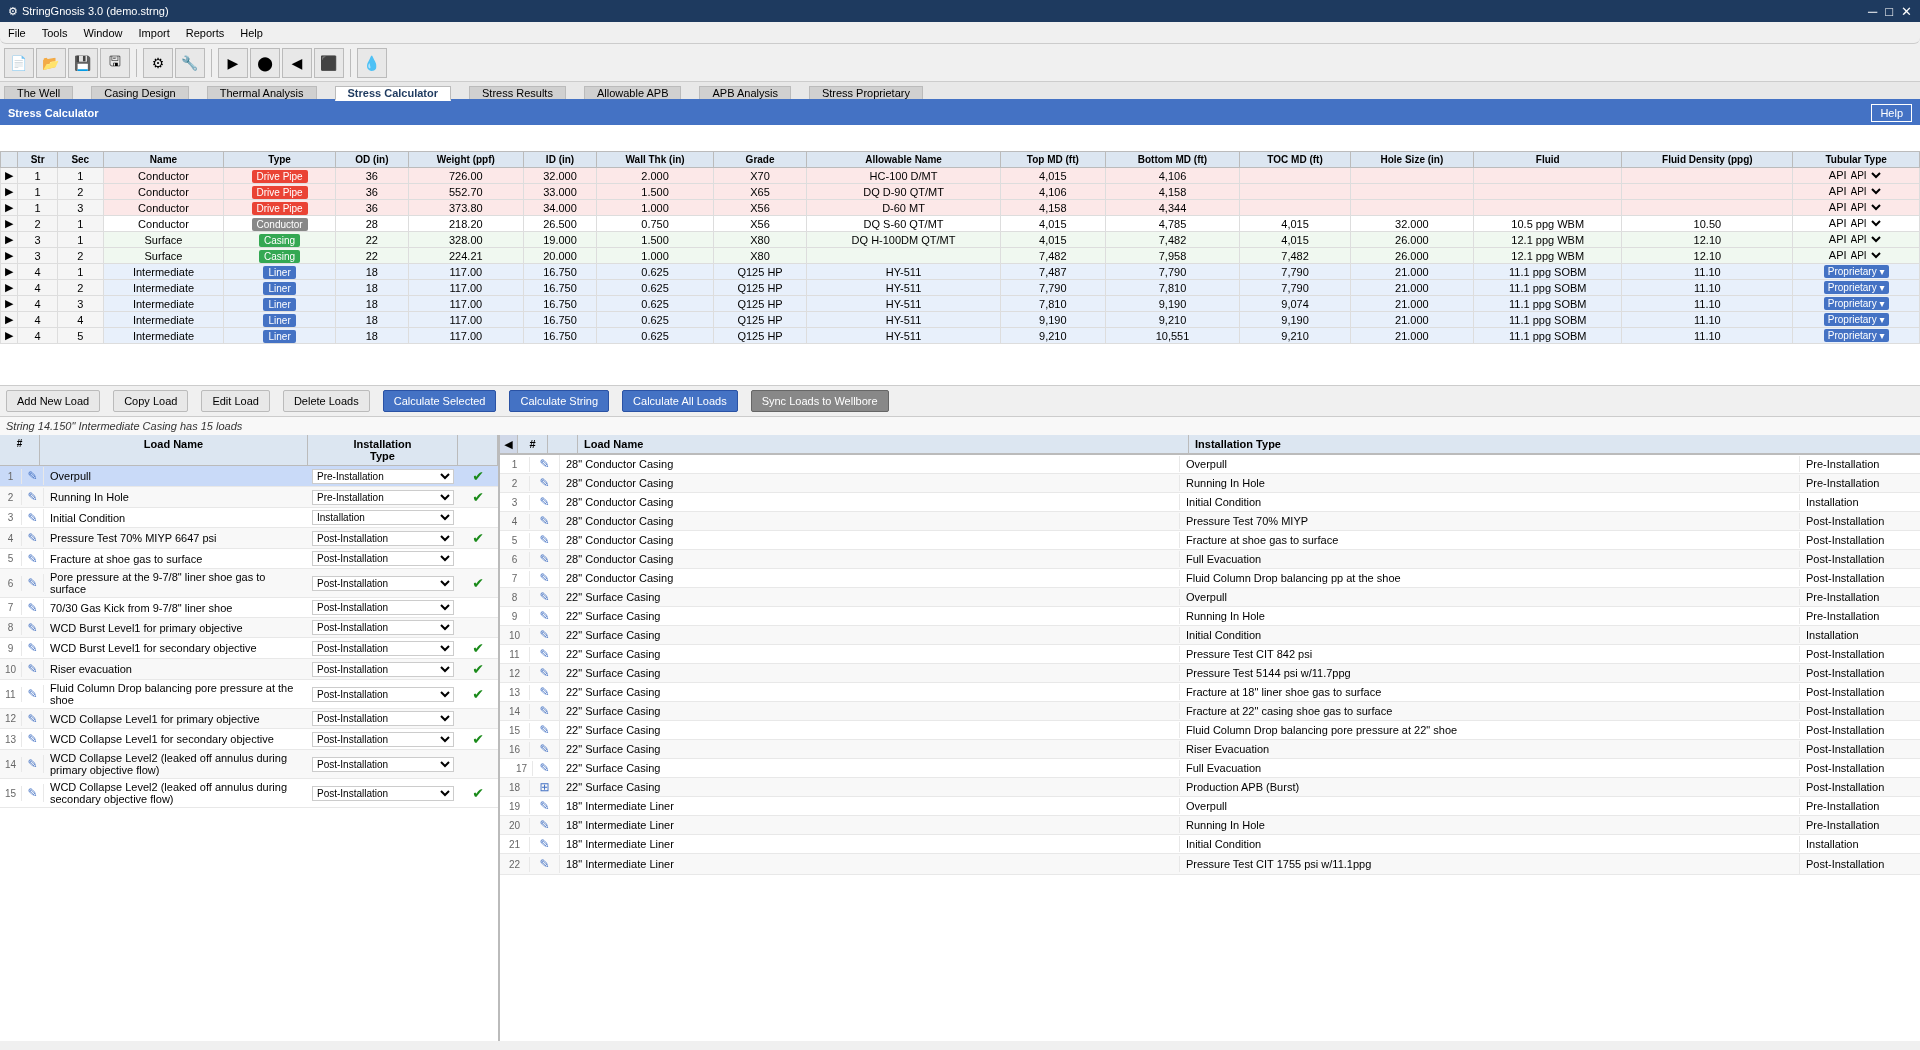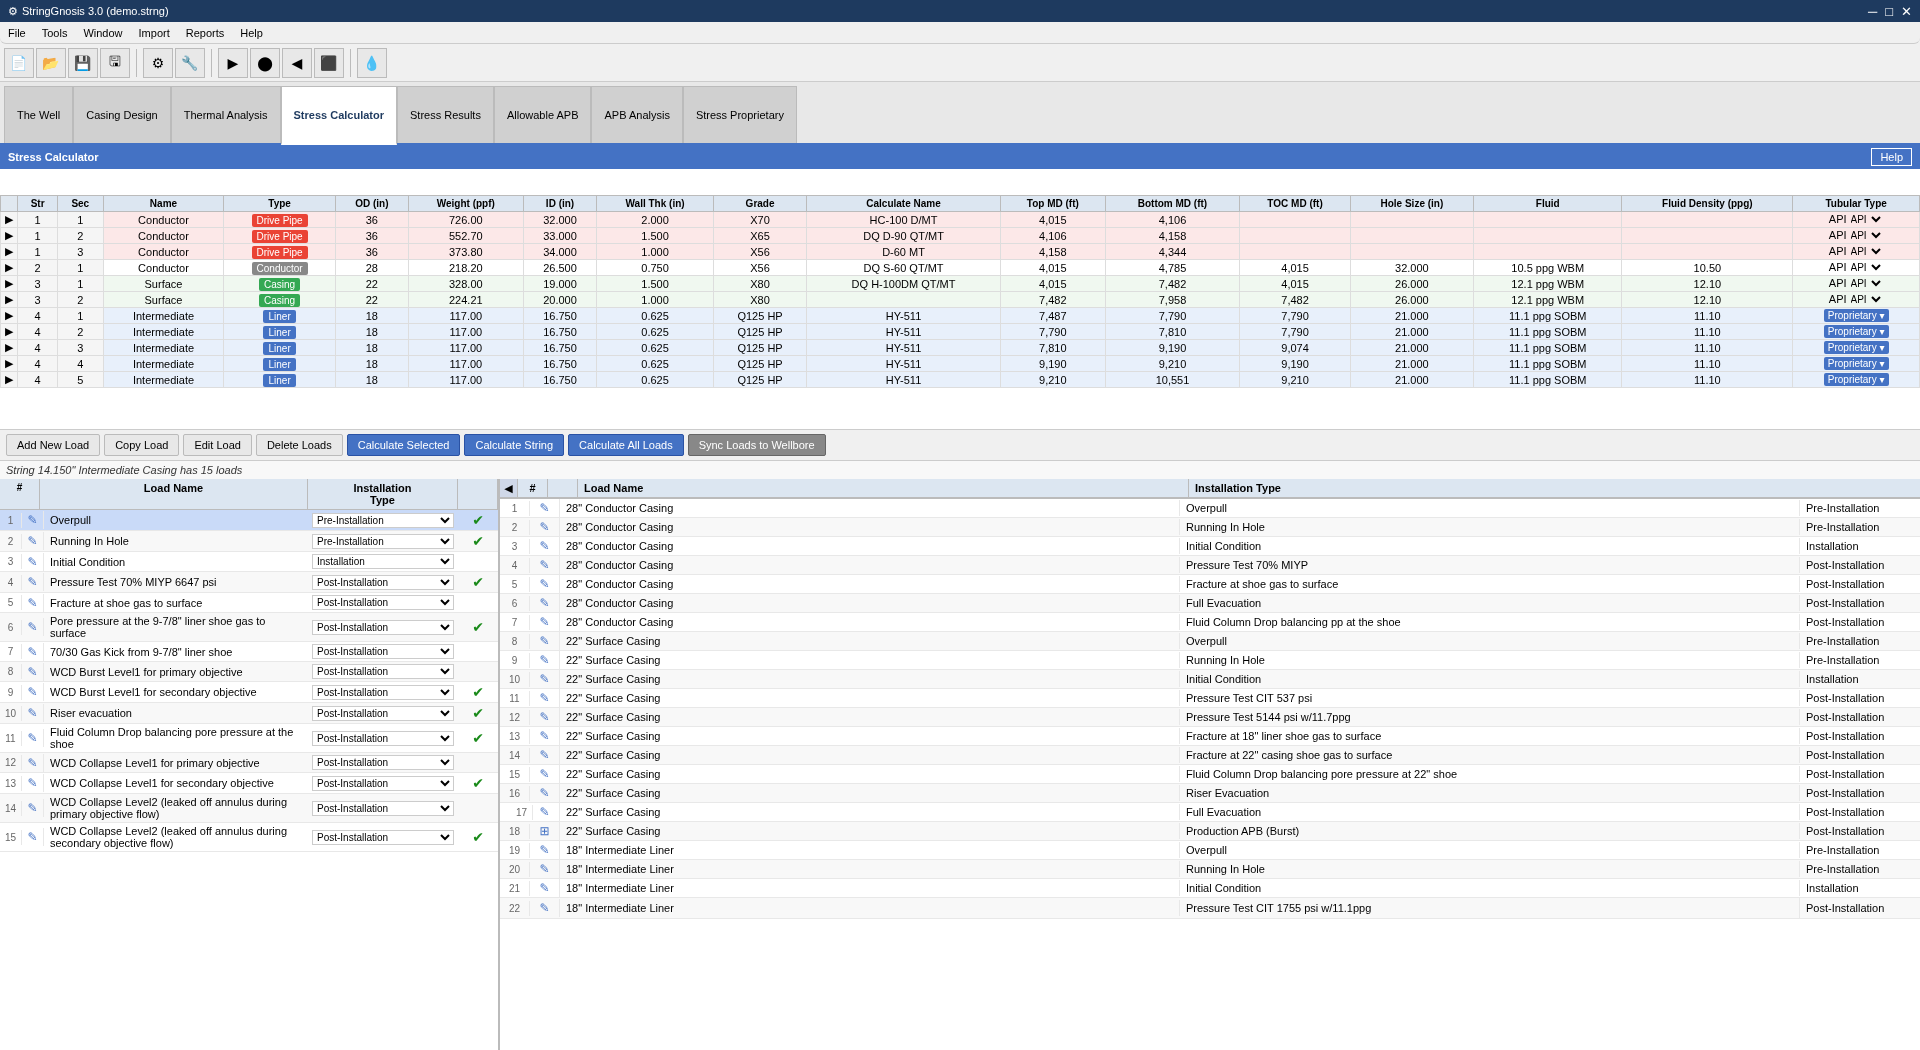--- a/index.html
+++ b/index.html
@@ -15,21 +15,21 @@
     #menu-bar { background: #f0f0f0; height: 22px; display: flex; align-items: center; border-bottom: 1px solid #ccc; border-radius: 6px; }
     .menu-item { padding: 2px 8px; cursor: pointer; font-size: 11px; }
     
     
     #toolbar { background: #f0f0f0; height: 38px; display: flex; align-items: center; padding: 2px 4px; gap: 2px; border-bottom: 1px solid #ccc; }
     .toolbar-btn { width: 30px; height: 30px; background: #e8e8e8; border: 1px solid #bbb; cursor: pointer; display: flex; align-items: center; justify-content: center; font-size: 14px; }
     .toolbar-separator { width: 1px; height: 28px; background: #bbb; margin: 0 4px; }
     
     
     #tab-bar { background: #e8e8e8; display: flex; border-bottom: 2px solid #4472c4; padding-top: 4px; padding-left: 4px; }
-    .tab { padding: 22px 12px; cursor: pointer; border: 1px solid #bbb; border-bottom: none; background: #d0d0d0; margin-right: 0; font-size: 11px; }
+    .tab { padding: 0 12px; cursor: pointer; border: 1px solid #bbb; border-bottom: none; background: #d0d0d0; margin-right: 18px; font-size: 11px; }
     .tab.active { background: white; border-bottom: 2px solid white; margin-bottom: -2px; font-weight: bold; color: #1e3a5f; }
     
     
     #main { background: white; height: calc(1050px - 22px - 22px - 38px - 28px); display: flex; flex-direction: column; }
     
     
     #sc-header { background: #4472c4; color: white; padding: 3px 8px; font-size: 12px; font-weight: bold; display: flex; justify-content: space-between; align-items: center; }
     #help-btn { background: #4472c4; border: 1px solid white; color: white; padding: 2px 8px; cursor: pointer; font-size: 11px; }
     
     
@@ -38,21 +38,21 @@
     
     .data-table { width: 100%; border-collapse: collapse; font-size: 11px; margin-top: 26px; }
     .data-table th { background: #dce6f1; border: 1px solid #bbb; padding: 2px 4px; text-align: center; font-weight: bold; font-size: 10px; white-space: nowrap; }
     .data-table td { border: 1px solid #ddd; padding: 1px 4px; text-align: center; white-space: nowrap; }
     
     .prop-dropdown { background: #4472c4; color: white; padding: 1px 4px; border-radius: 2px; font-size: 10px; display: inline-flex; align-items: center; cursor: pointer; }
     .api-dropdown { display: inline-flex; align-items: flex-start; cursor: pointer; }
     .api-dropdown select { font-size: 10px; background: transparent; border: none; }
     
     
-    #button-row { background: #f0f0f0; padding: 4px 6px; display: flex; gap: 4px; border-top: 1px solid #ccc; border-bottom: 1px solid #ccc; }
+    #button-row { background: #f0f0f0; padding: 4px 6px; display: flex; gap: 13px; border-top: 1px solid #ccc; border-bottom: 1px solid #ccc; }
     .action-btn { padding: 4px 10px; border: 1px solid #bbb; background: #e8e8e8; cursor: pointer; font-size: 11px; border-radius: 2px; }
     .action-btn.primary { background: #4472c4; color: white; border-color: #2a52a4; }
     .action-btn.sync { background: #888; color: white; border-color: #666; }
     
     
     #info-text { padding: 3px 6px; font-size: 11px; font-style: italic; color: #333; background: #f8f8f8; }
     
     
     #bottom-section { flex: 1; display: flex; overflow: hidden; }
     
@@ -156,21 +156,21 @@
             <th style="width:16px;background:#e0e8f0;"></th>
             <th>Str</th>
             <th>Sec</th>
             <th>Name</th>
             <th>Type</th>
             <th>OD (in)</th>
             <th>Weight (ppf)</th>
             <th>ID (in)</th>
             <th>Wall Thk (in)</th>
             <th>Grade</th>
-            <th>Calculate Name</th>
+            <th>Allowable Name</th>
             <th>Top MD (ft)</th>
             <th>Bottom MD (ft)</th>
             <th>TOC MD (ft)</th>
             <th>Hole Size (in)</th>
             <th>Fluid</th>
             <th>Fluid Density (ppg)</th>
             <th>Tubular Type</th>
           </tr>
         </thead>
         <tbody id="table-body">
@@ -642,21 +642,21 @@
     <div style="text-align:center;padding:2px 4px;border-right:1px solid #e8e8e8;font-size:10px;color:#666;">10</div>
     <div style="text-align:center;padding:2px;color:#4472c4;cursor:pointer;font-size:12px;border-right:1px solid #e8e8e8;">✎</div>
     <div style="padding:2px 6px;font-size:11px;border-right:1px solid #e8e8e8;">22" Surface Casing</div>
     <div style="padding:2px 6px;font-size:11px;border-right:1px solid #e8e8e8;">Initial Condition</div>
     <div style="padding:2px 6px;font-size:11px;">Installation</div>
   </div>
           <div style="display: grid; grid-template-columns: 30px 30px 1fr 1fr 120px; border-bottom: 1px solid rgb(232, 232, 232); align-items: center;">
     <div style="text-align:center;padding:2px 4px;border-right:1px solid #e8e8e8;font-size:10px;color:#666;">11</div>
     <div style="text-align:center;padding:2px;color:#4472c4;cursor:pointer;font-size:12px;border-right:1px solid #e8e8e8;">✎</div>
     <div style="padding:2px 6px;font-size:11px;border-right:1px solid #e8e8e8;">22" Surface Casing</div>
-    <div style="padding:2px 6px;font-size:11px;border-right:1px solid #e8e8e8;">Pressure Test CIT 537 psi</div>
+    <div style="padding:2px 6px;font-size:11px;border-right:1px solid #e8e8e8;">Pressure Test CIT 842 psi</div>
     <div style="padding:2px 6px;font-size:11px;">Post-Installation</div>
   </div>
           <div style="display: grid; grid-template-columns: 30px 30px 1fr 1fr 120px; border-bottom: 1px solid rgb(232, 232, 232); align-items: center; background: rgb(248, 248, 248);">
     <div style="text-align:center;padding:2px 4px;border-right:1px solid #e8e8e8;font-size:10px;color:#666;">12</div>
     <div style="text-align:center;padding:2px;color:#4472c4;cursor:pointer;font-size:12px;border-right:1px solid #e8e8e8;">✎</div>
     <div style="padding:2px 6px;font-size:11px;border-right:1px solid #e8e8e8;">22" Surface Casing</div>
     <div style="padding:2px 6px;font-size:11px;border-right:1px solid #e8e8e8;">Pressure Test 5144 psi w/11.7ppg</div>
     <div style="padding:2px 6px;font-size:11px;">Post-Installation</div>
   </div>
           <div style="display: grid; grid-template-columns: 30px 30px 1fr 1fr 120px; border-bottom: 1px solid rgb(232, 232, 232); align-items: center;">

